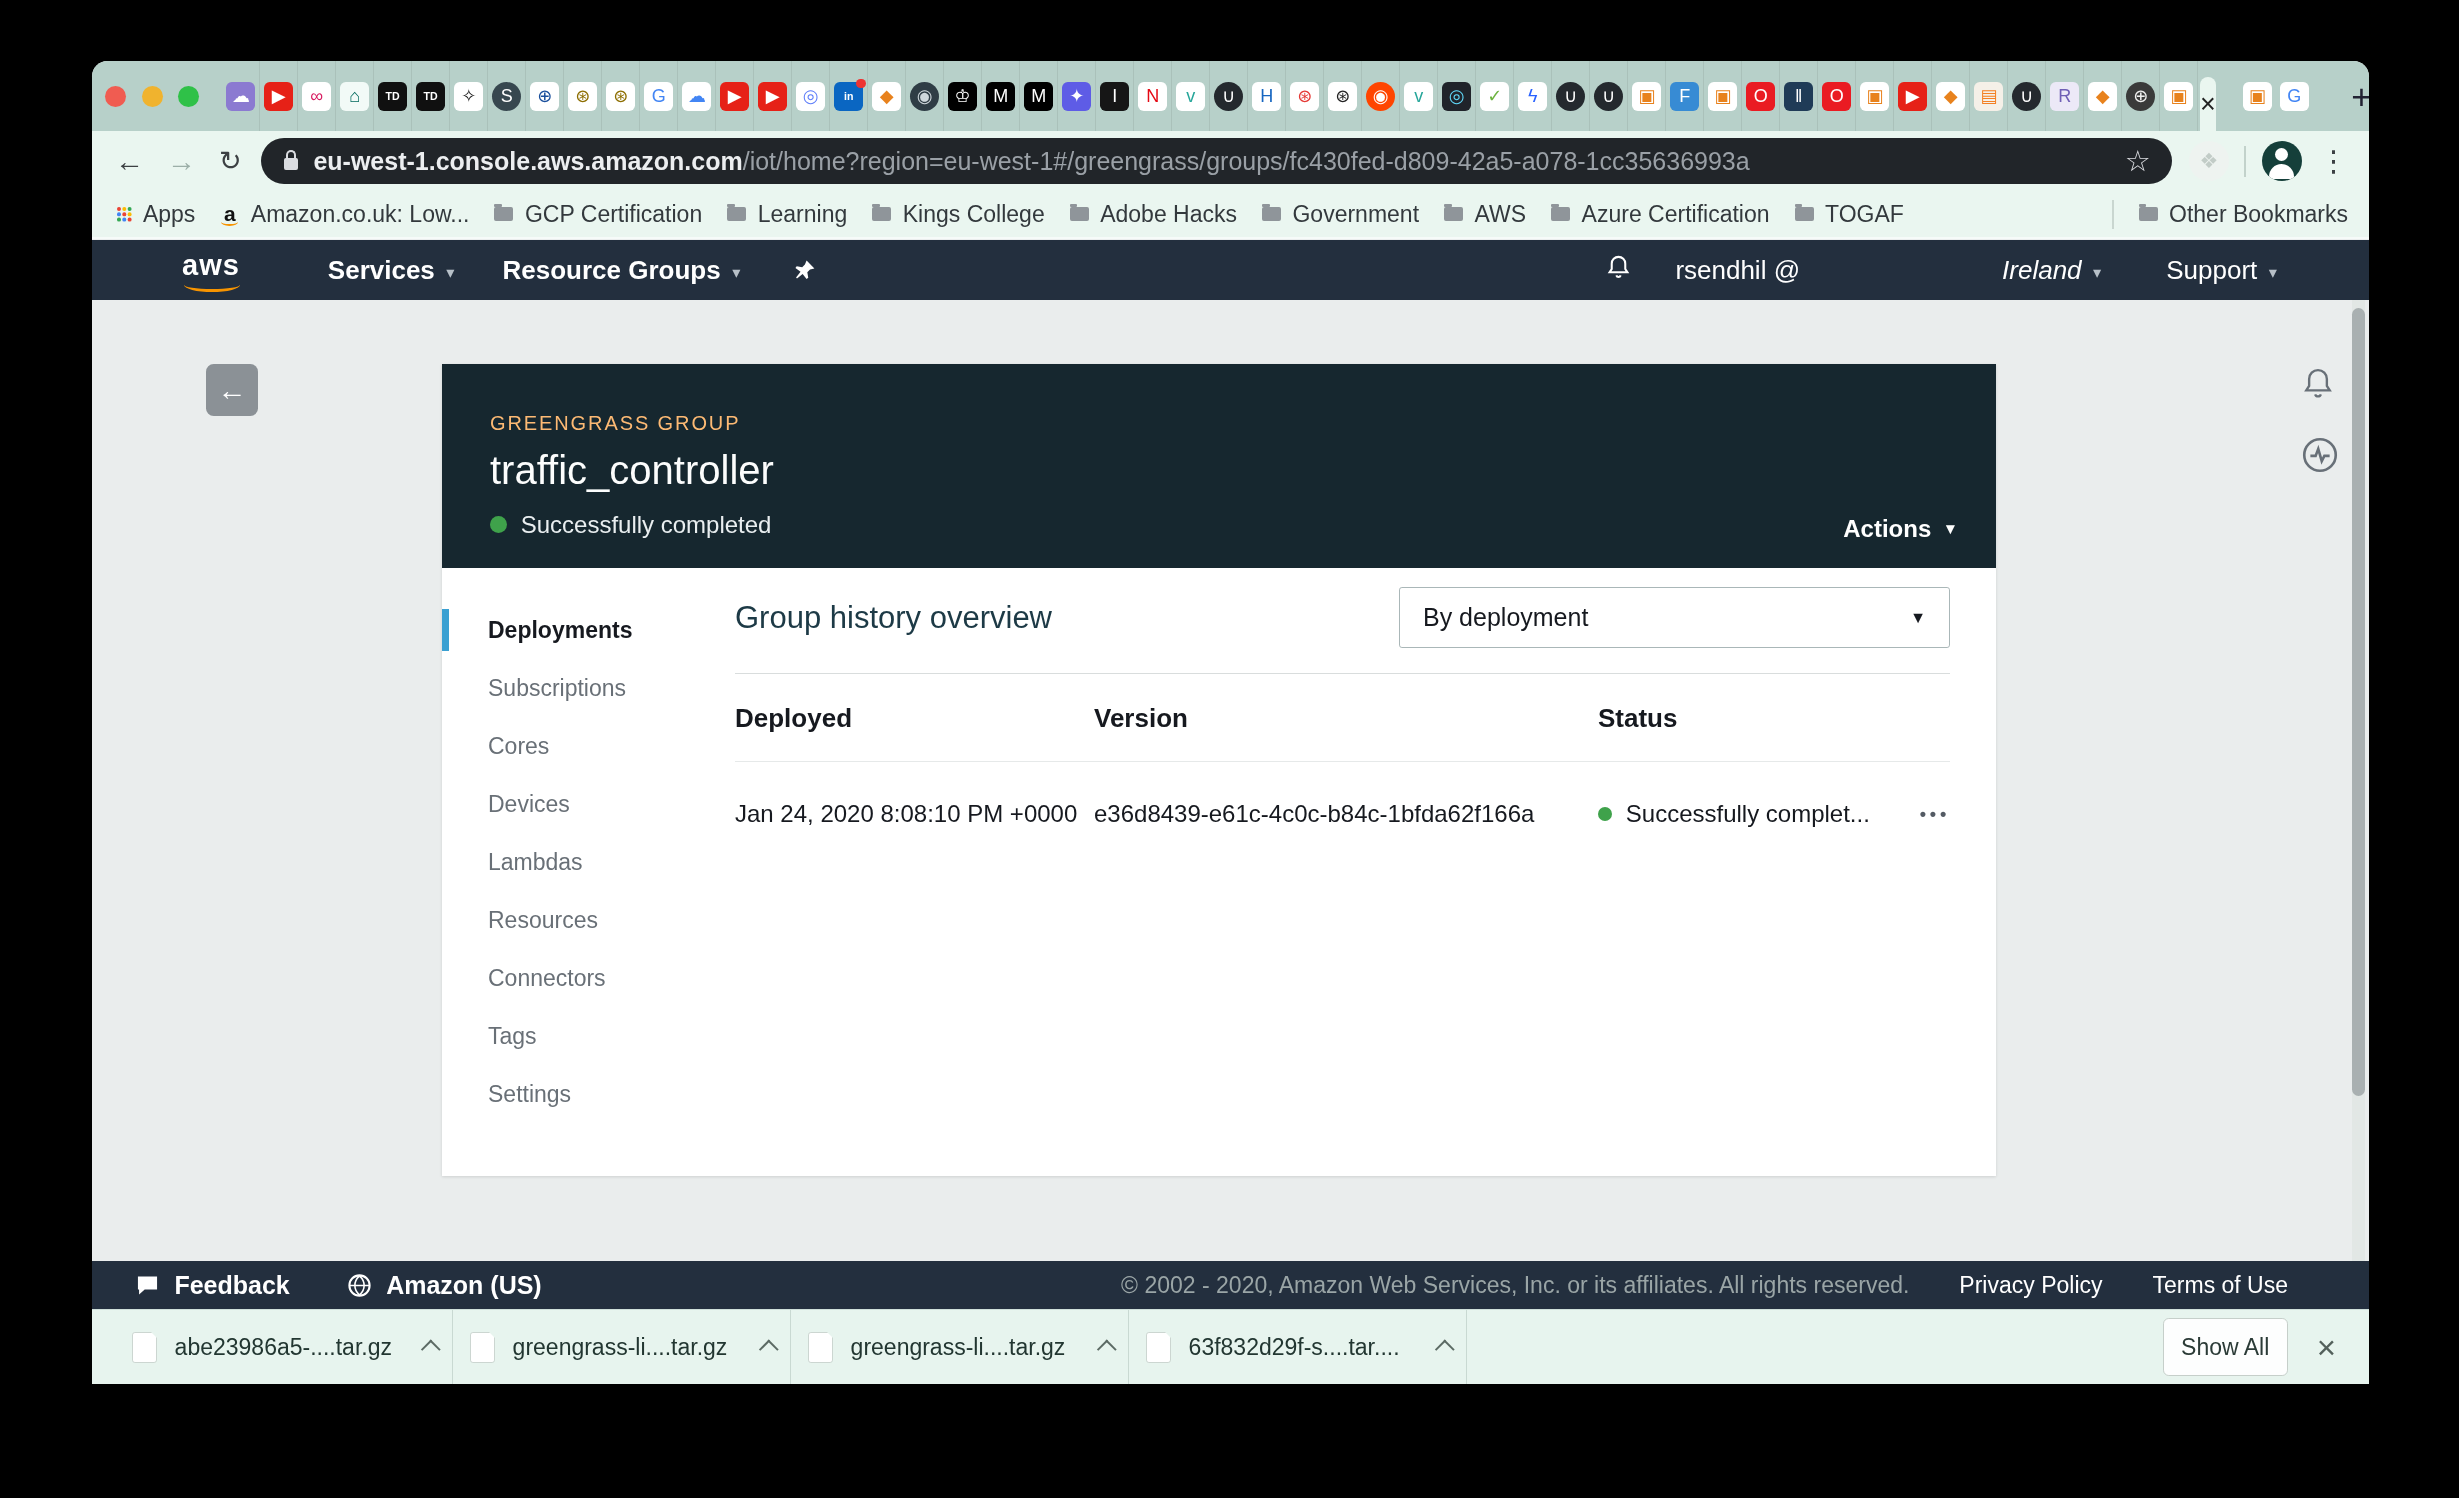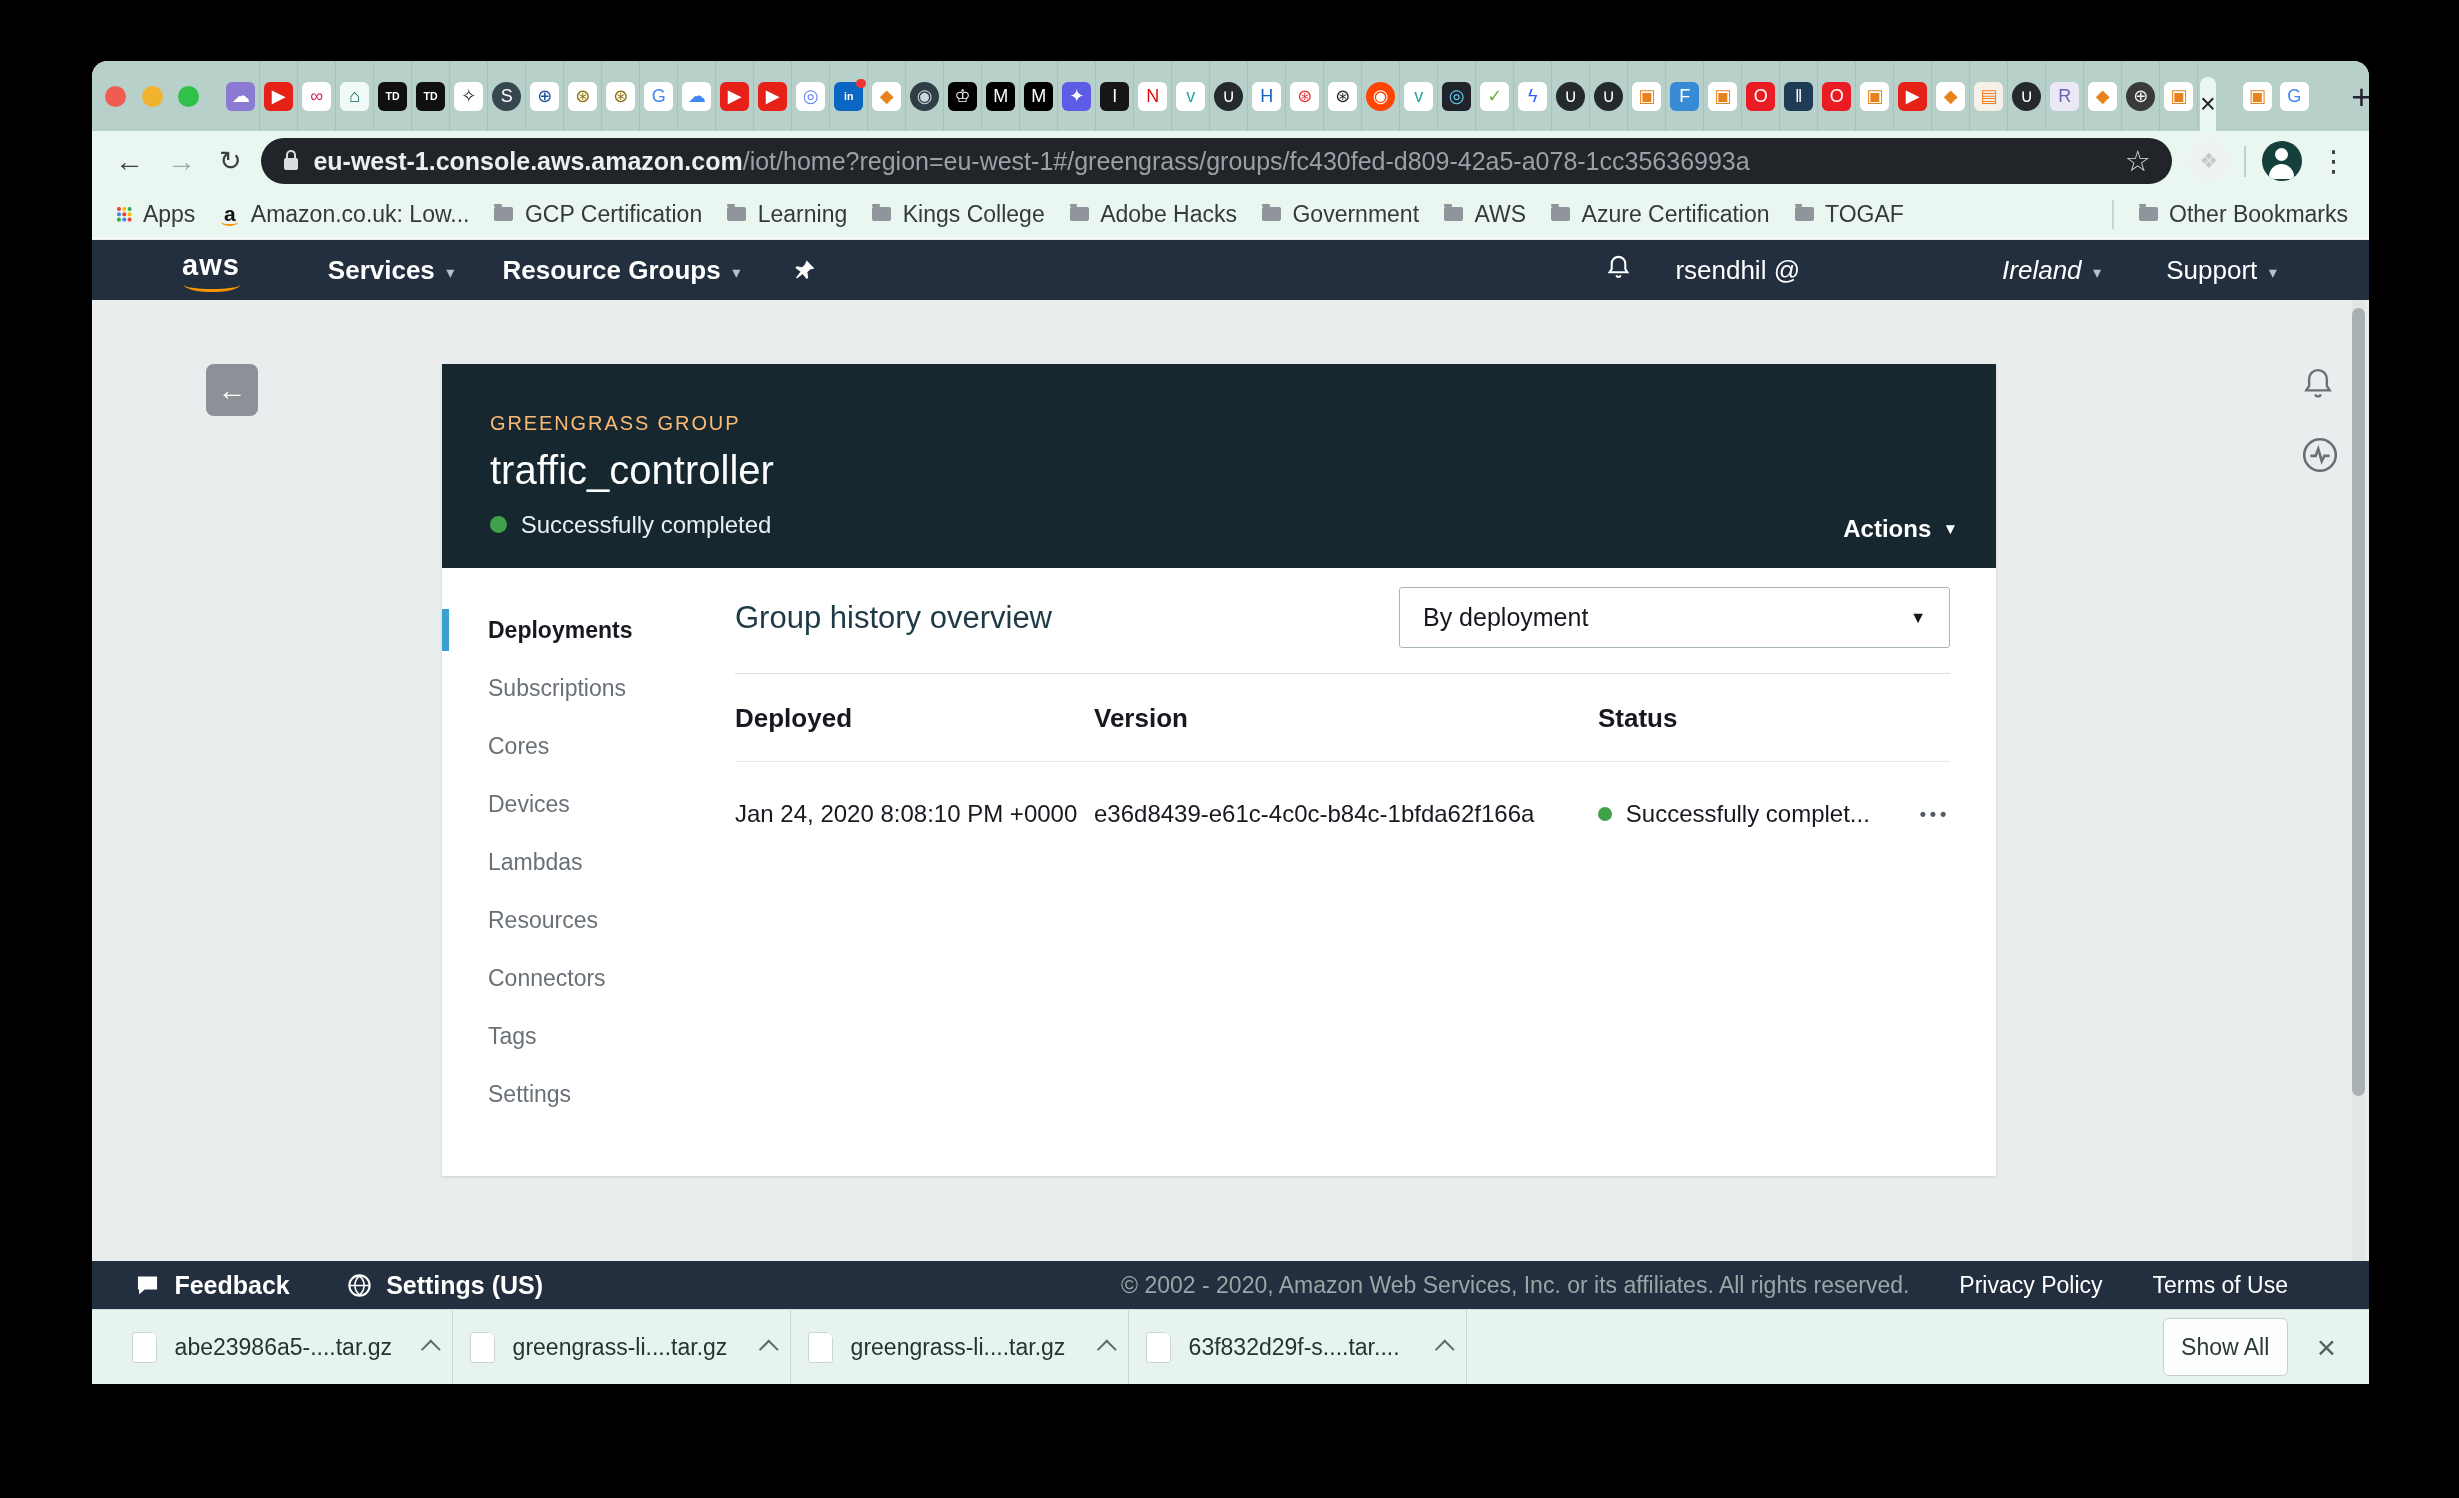--- a/index.html
+++ b/index.html
@@ -558,21 +558,21 @@
         <svg width="27" height="27" viewBox="0 0 24 24">
             <path d="M3.5 4h17v11.5H9.5L4.5 20v-4.5h-1z" fill="#ffffff"></path>
           </svg>
         <span>Feedback</span>
       </span>
       <span class="foot-group fg2">
         <svg width="27" height="27" viewBox="0 0 24 24">
             <circle cx="12" cy="12" r="9" fill="none" stroke="#ffffff" stroke-width="1.8"></circle>
             <path d="M3.5 12h17M12 3.5c-5.5 5-5.5 12 0 17M12 3.5c5.5 5 5.5 12 0 17" fill="none" stroke="#ffffff" stroke-width="1.4"></path>
           </svg>
-        <span>Settings (US)</span>
+        <span>Amazon (US)</span>
       </span>
       <span class="foot-right">
         <span class="copyright">© 2002 - 2020, Amazon Web Services, Inc. or its affiliates. All rights reserved.</span>
         <span class="foot-link">Privacy Policy</span>
         <span class="foot-link last">Terms of Use</span>
       </span>
     </div>
 
     <div class="dlbar">
       <div style="display:flex;height:100%;align-items:flex-end;">

